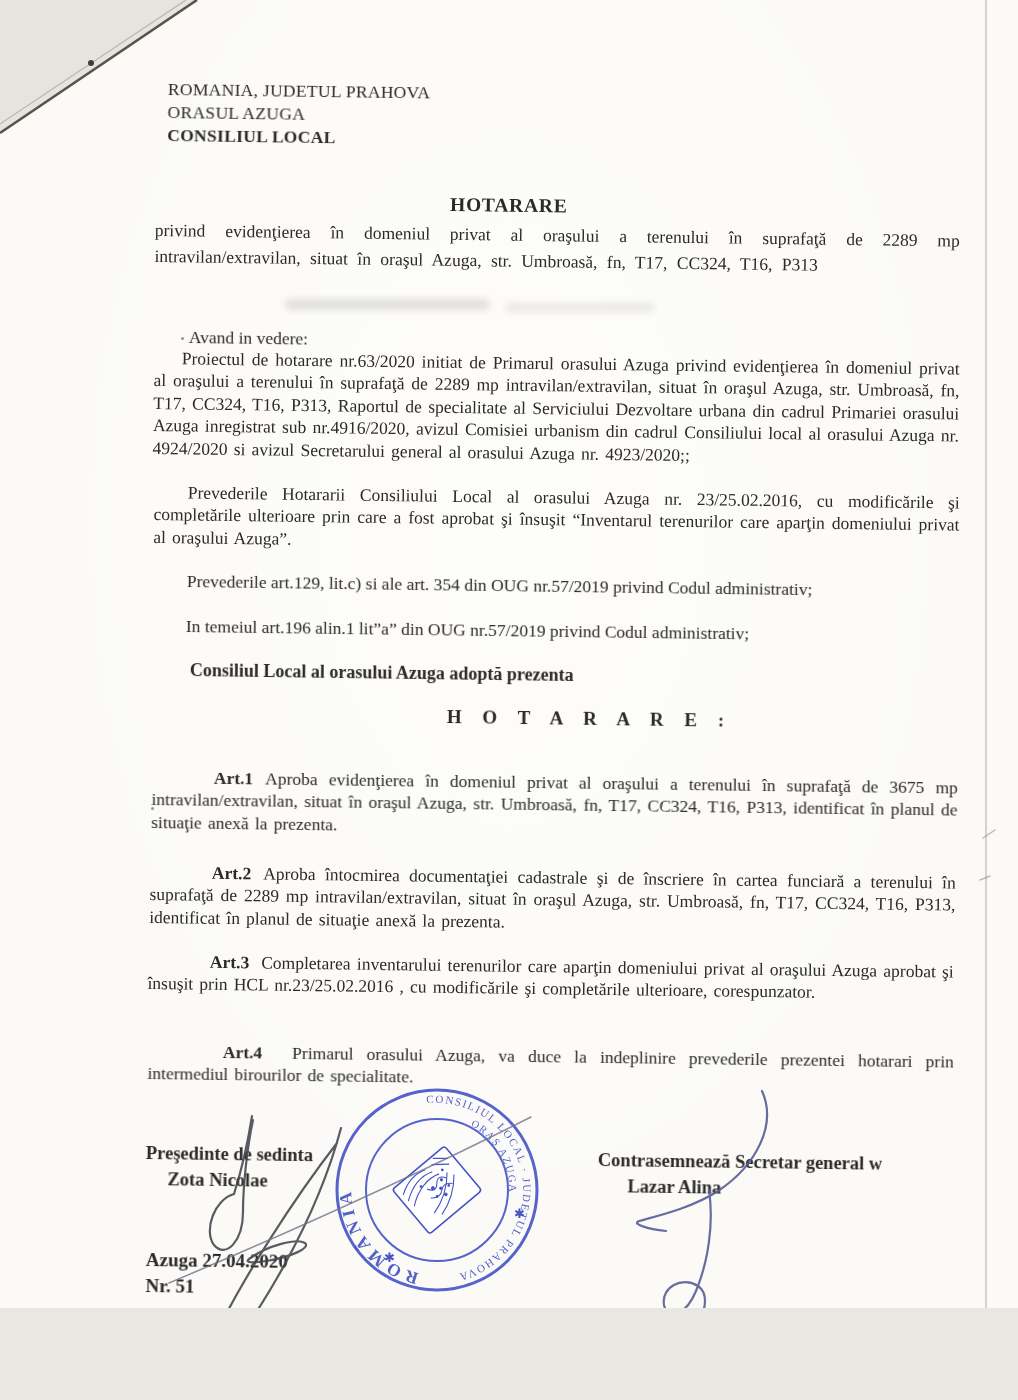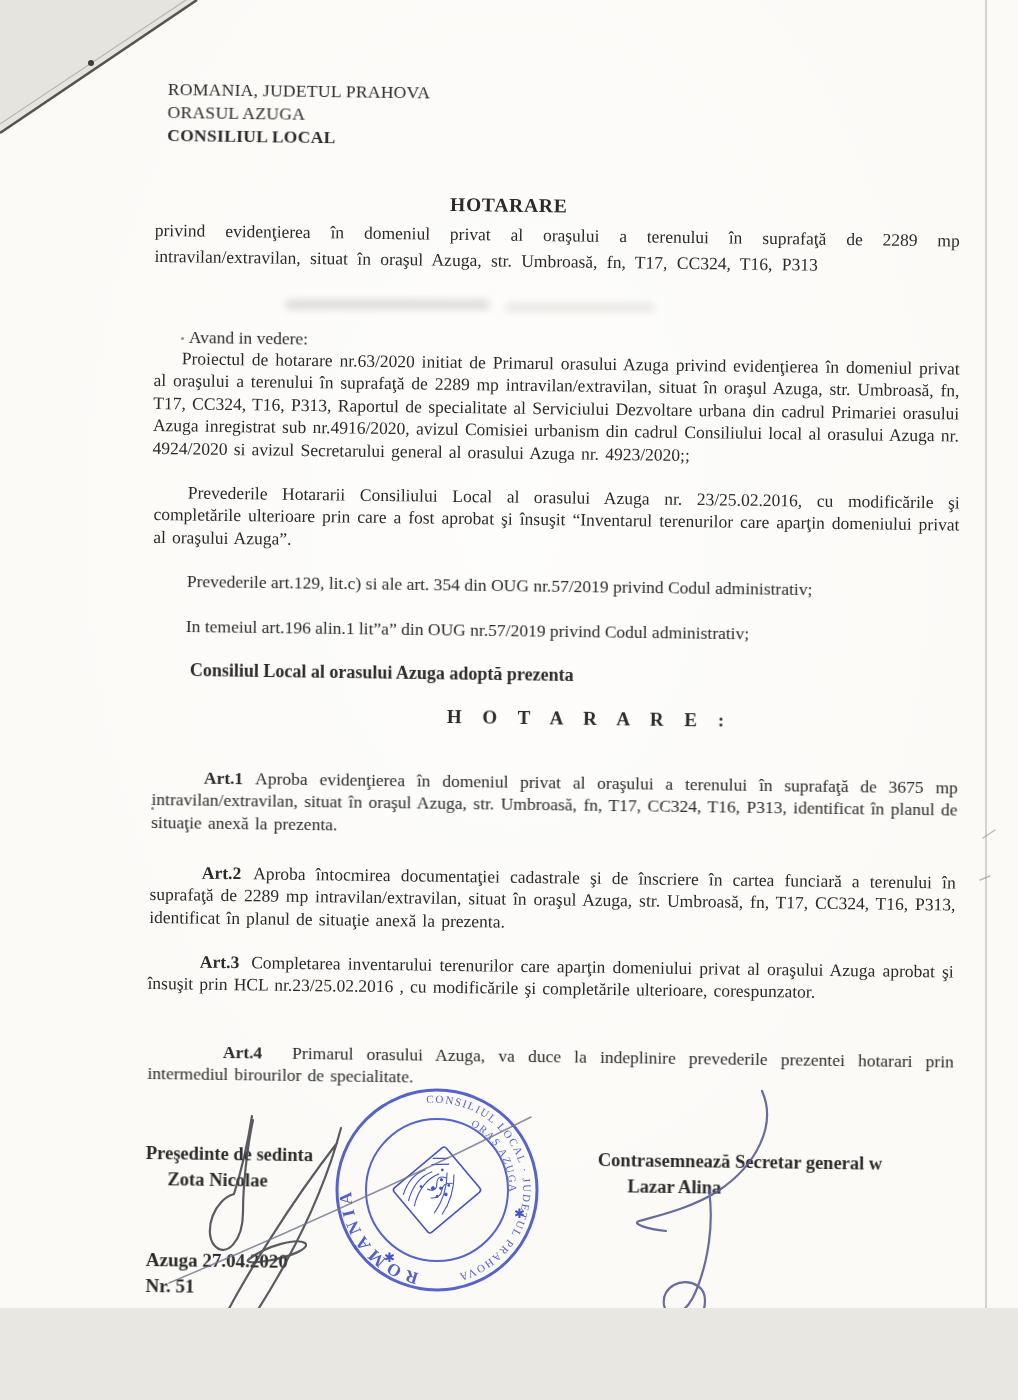--- a/index.html
+++ b/index.html
@@ -16,21 +16,21 @@
   .hdr{font-size:17.5px;line-height:23px;letter-spacing:0.3px;}
   .b{font-weight:700;}
   .doctitle{width:1018px;text-align:center;font-weight:700;font-size:19.5px;letter-spacing:0.8px;}
   .subtitle{width:805px;text-align:justify;font-size:17.5px;line-height:26px;word-spacing:5px;}
   .para{width:806px;text-align:justify;font-size:17.5px;line-height:22.4px;word-spacing:1.8px;}
   .ind28{text-indent:28px;}
   .ind34{text-indent:34px;}
   .ind52{text-indent:52px;}
   .ind75{text-indent:75px;}
   .single{font-size:17.5px;white-space:nowrap;}
-  .artlbl{font-weight:700;margin-right:12px;}
+  .artlbl{font-weight:700;margin-right:12px;margin-left:10px;}
   .artlbl4{font-weight:700;margin-right:30px;}
   .decision{font-weight:700;font-size:19px;letter-spacing:8px;white-space:nowrap;}
   .adopt{font-weight:700;font-size:18px;}
   .sig{font-weight:700;font-size:18.5px;line-height:26px;}
   .content{filter:blur(0.24px);}
   .smudge{position:absolute;border-radius:6px;background:#aaa49a;filter:blur(3.5px);}
   .dot{position:absolute;width:3px;height:3px;border-radius:50%;background:#5c5a55;opacity:.65;}
   .overlay{position:absolute;left:0;top:0;pointer-events:none;}
   .edge-r{position:absolute;top:0;height:1400px;width:1.5px;background:rgba(100,100,92,.26);}
 </style>

